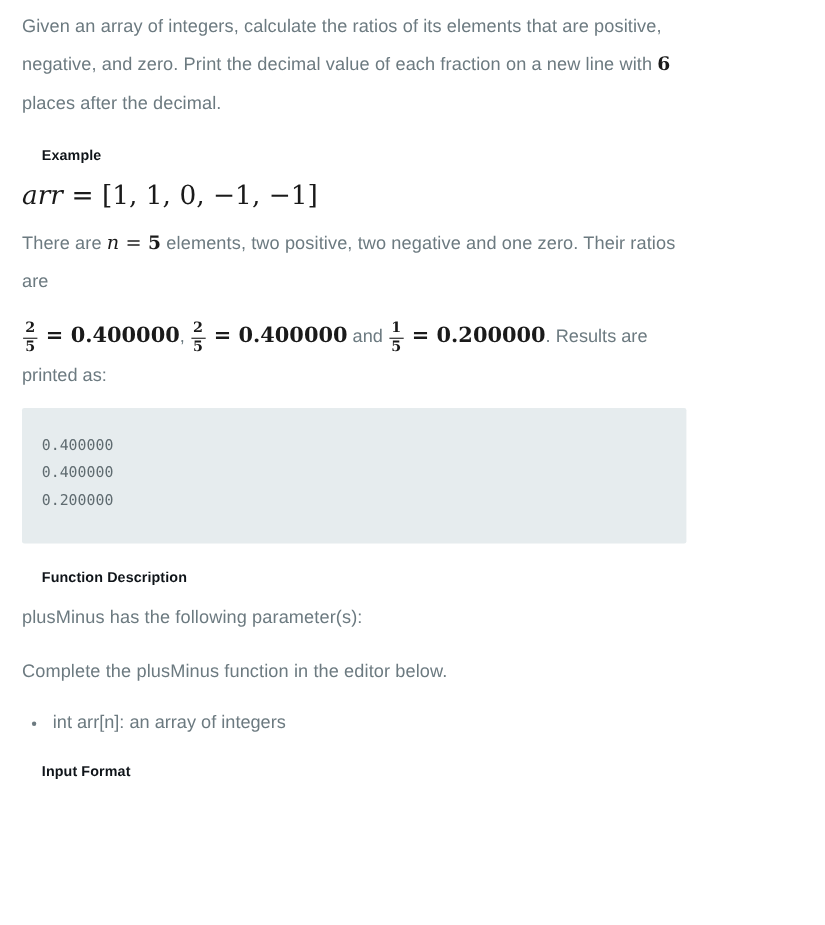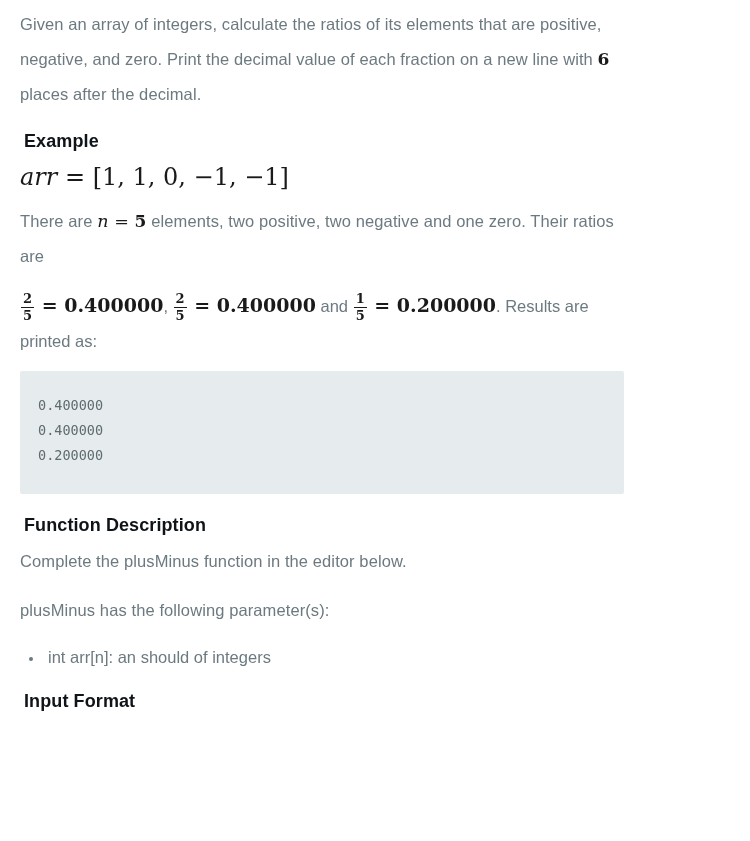--- a/index.html
+++ b/index.html
@@ -24,22 +24,22 @@
     font-size: 16.5px;
     line-height: 35px;
     color: #6c7a80;
     font-weight: 400;
     letter-spacing: 0.1px;
   }
   p.para:first-child { margin-top: 0; }
   .first-block { padding-top: 7px; }
 
   h3.heading {
-    margin: 0 0 4px 4px;
-    font-size: 18px;
+    margin: 0 0 4px 18px;
+    font-size: 13px;
     line-height: 30px;
     font-weight: bold;
     color: #0f1419;
     letter-spacing: 0.1px;
   }
   .strongnote {
     font-weight: bold;
     color: #0f1419;
   }
 
@@ -157,25 +157,25 @@
   <p class="para tight"><span>There are </span><span class="math"><span class="mi">n</span>&nbsp;<span>=</span>&nbsp;<span class="math-bold">5</span></span><span> elements, two positive, two negative and one zero. Their ratios are</span></p>
 
   <div class="ratio-line"><span class="math"><span class="frac"><span class="num">2</span><span class="den">5</span></span>&nbsp;<span>=</span>&nbsp;<span>0.400000</span></span><span>,</span>&nbsp;<span class="math"><span class="frac"><span class="num">2</span><span class="den">5</span></span>&nbsp;<span>=</span>&nbsp;<span>0.400000</span></span><span> and </span><span class="math"><span class="frac"><span class="num">1</span><span class="den">5</span></span>&nbsp;<span>=</span>&nbsp;<span>0.200000</span></span><span>. Results are printed as:</span></div>
 
   <pre class="codeblock">0.400000
 0.400000
 0.200000</pre>
 
   <h3 class="heading">Function Description</h3>
 
+  <p class="para tight">plusMinus has the following parameter(s):</p>
+
   <p class="para afterhead">Complete the plusMinus function in the editor below.</p>
 
-  <p class="para tight">plusMinus has the following parameter(s):</p>
-
   <ul class="paramlist">
-    <li>int arr[n]: an should of integers</li>
+    <li>int arr[n]: an array of integers</li>
   </ul>
 
 
 
   <h3 class="heading">Input Format</h3>
 
 </div>
 
 </body></html>

